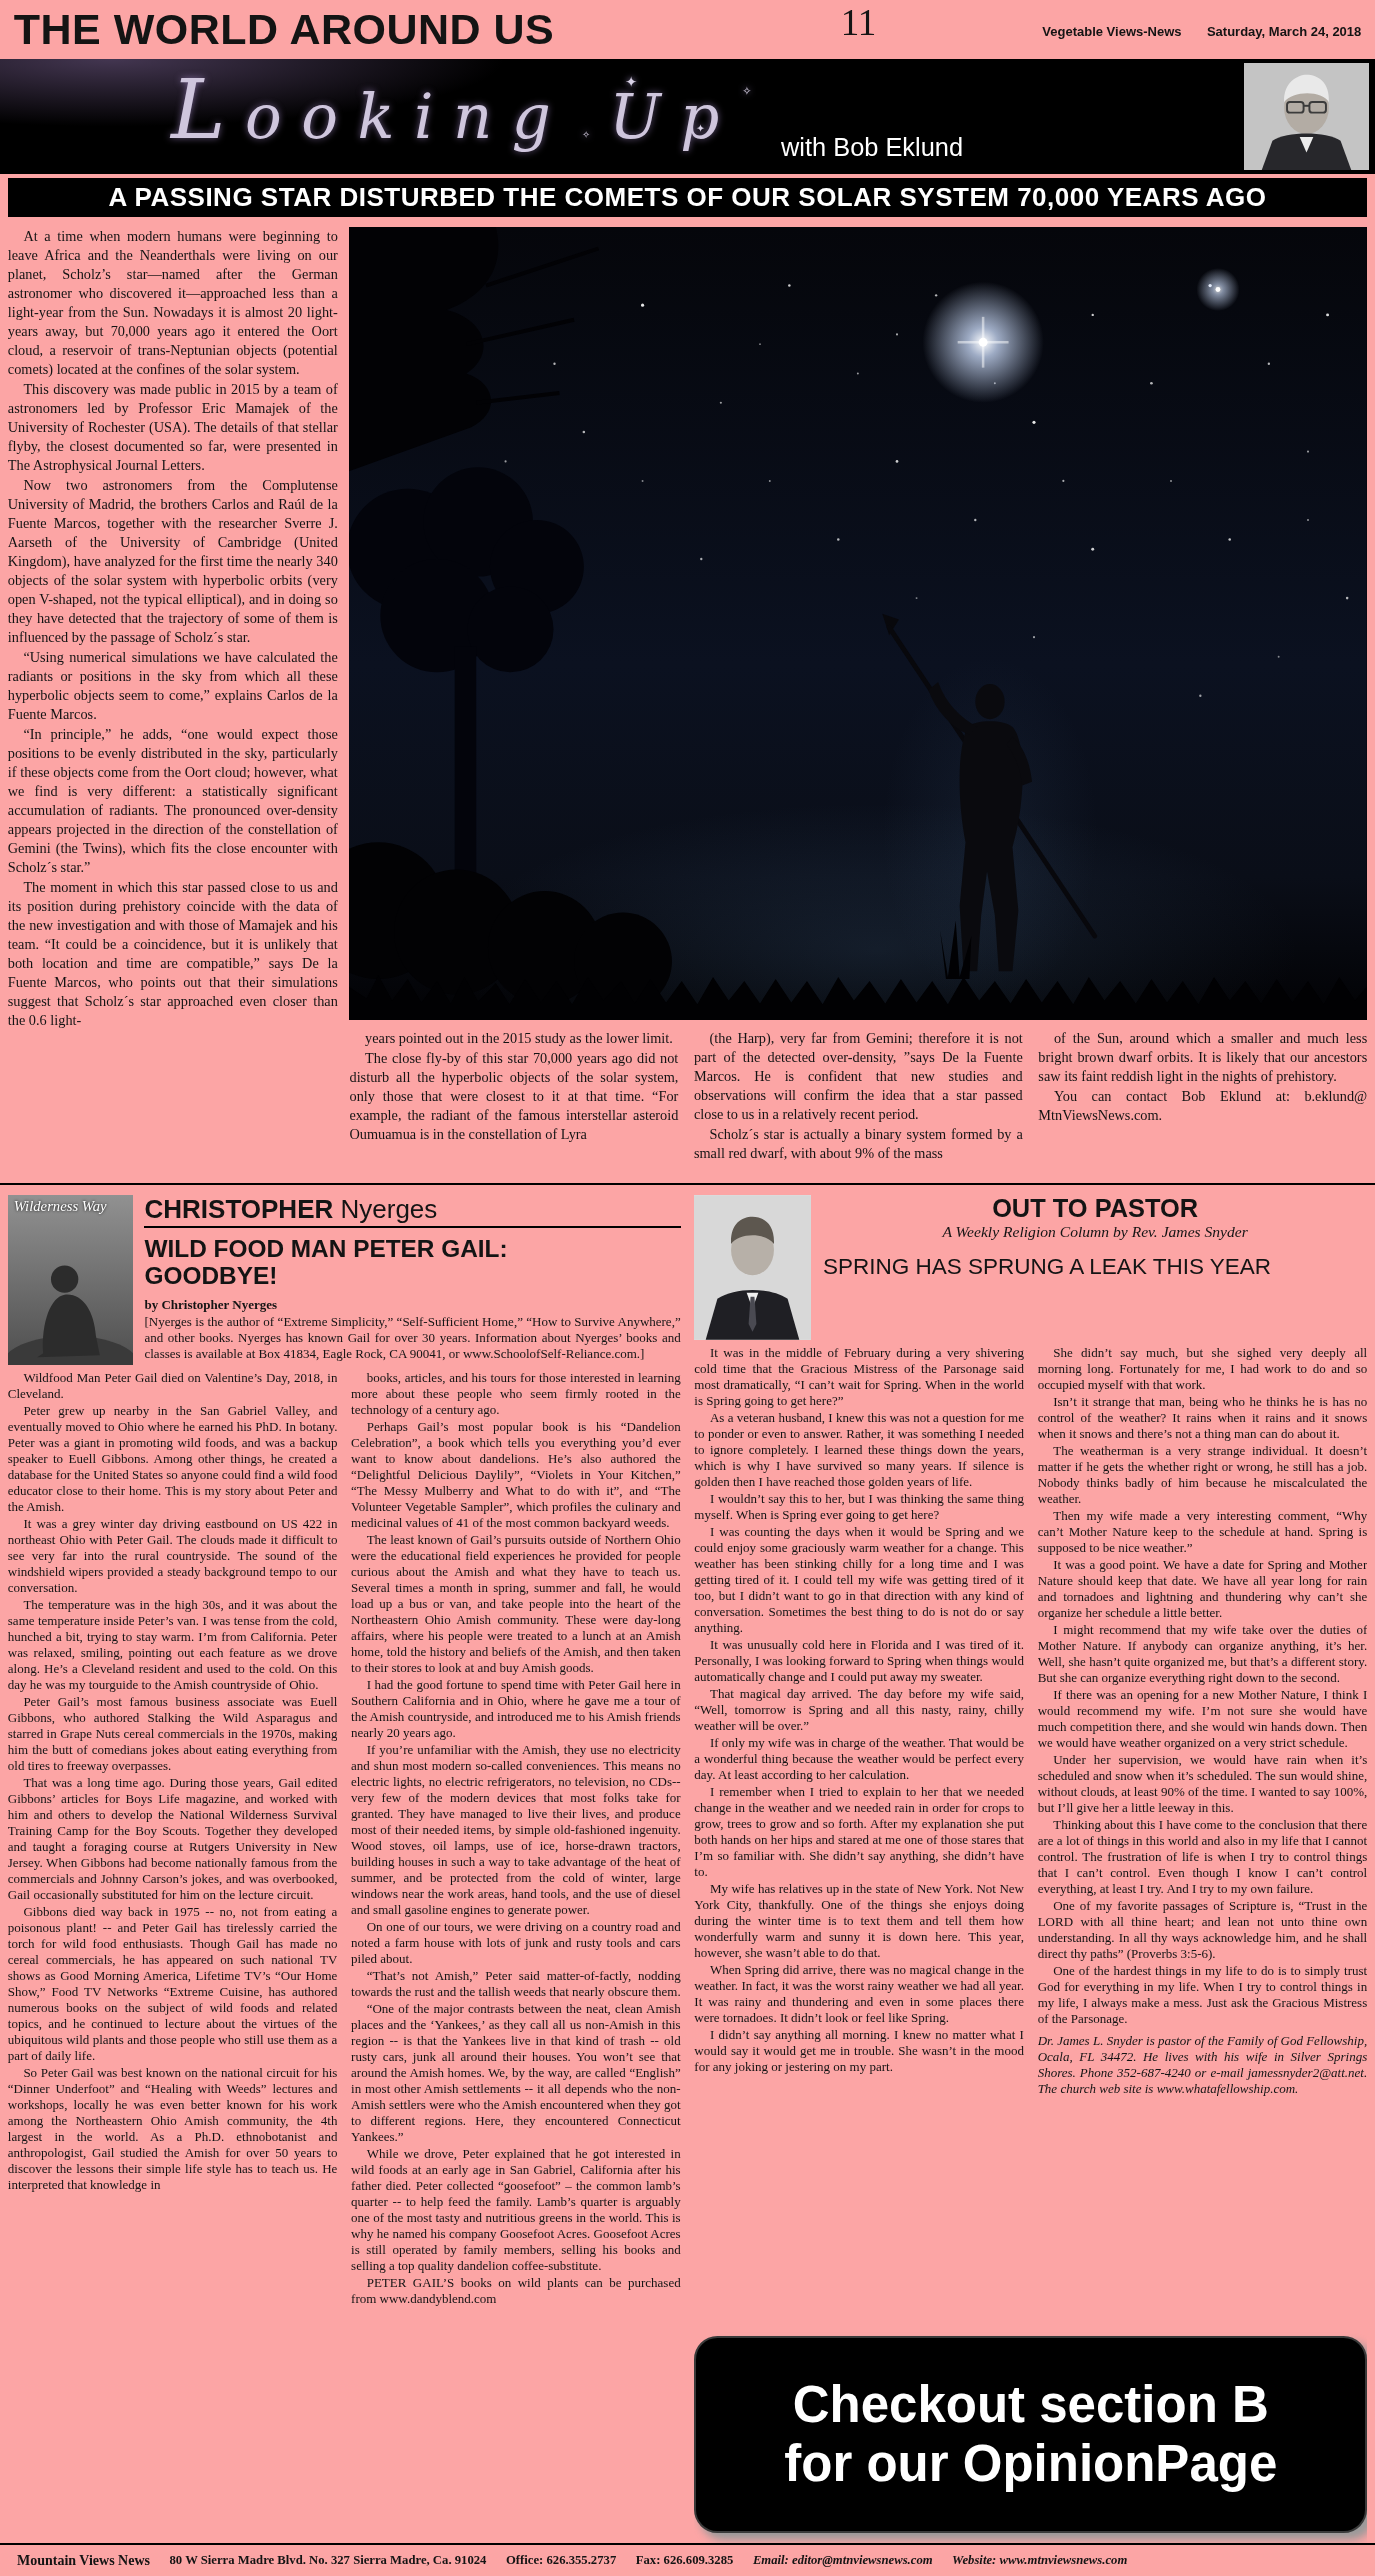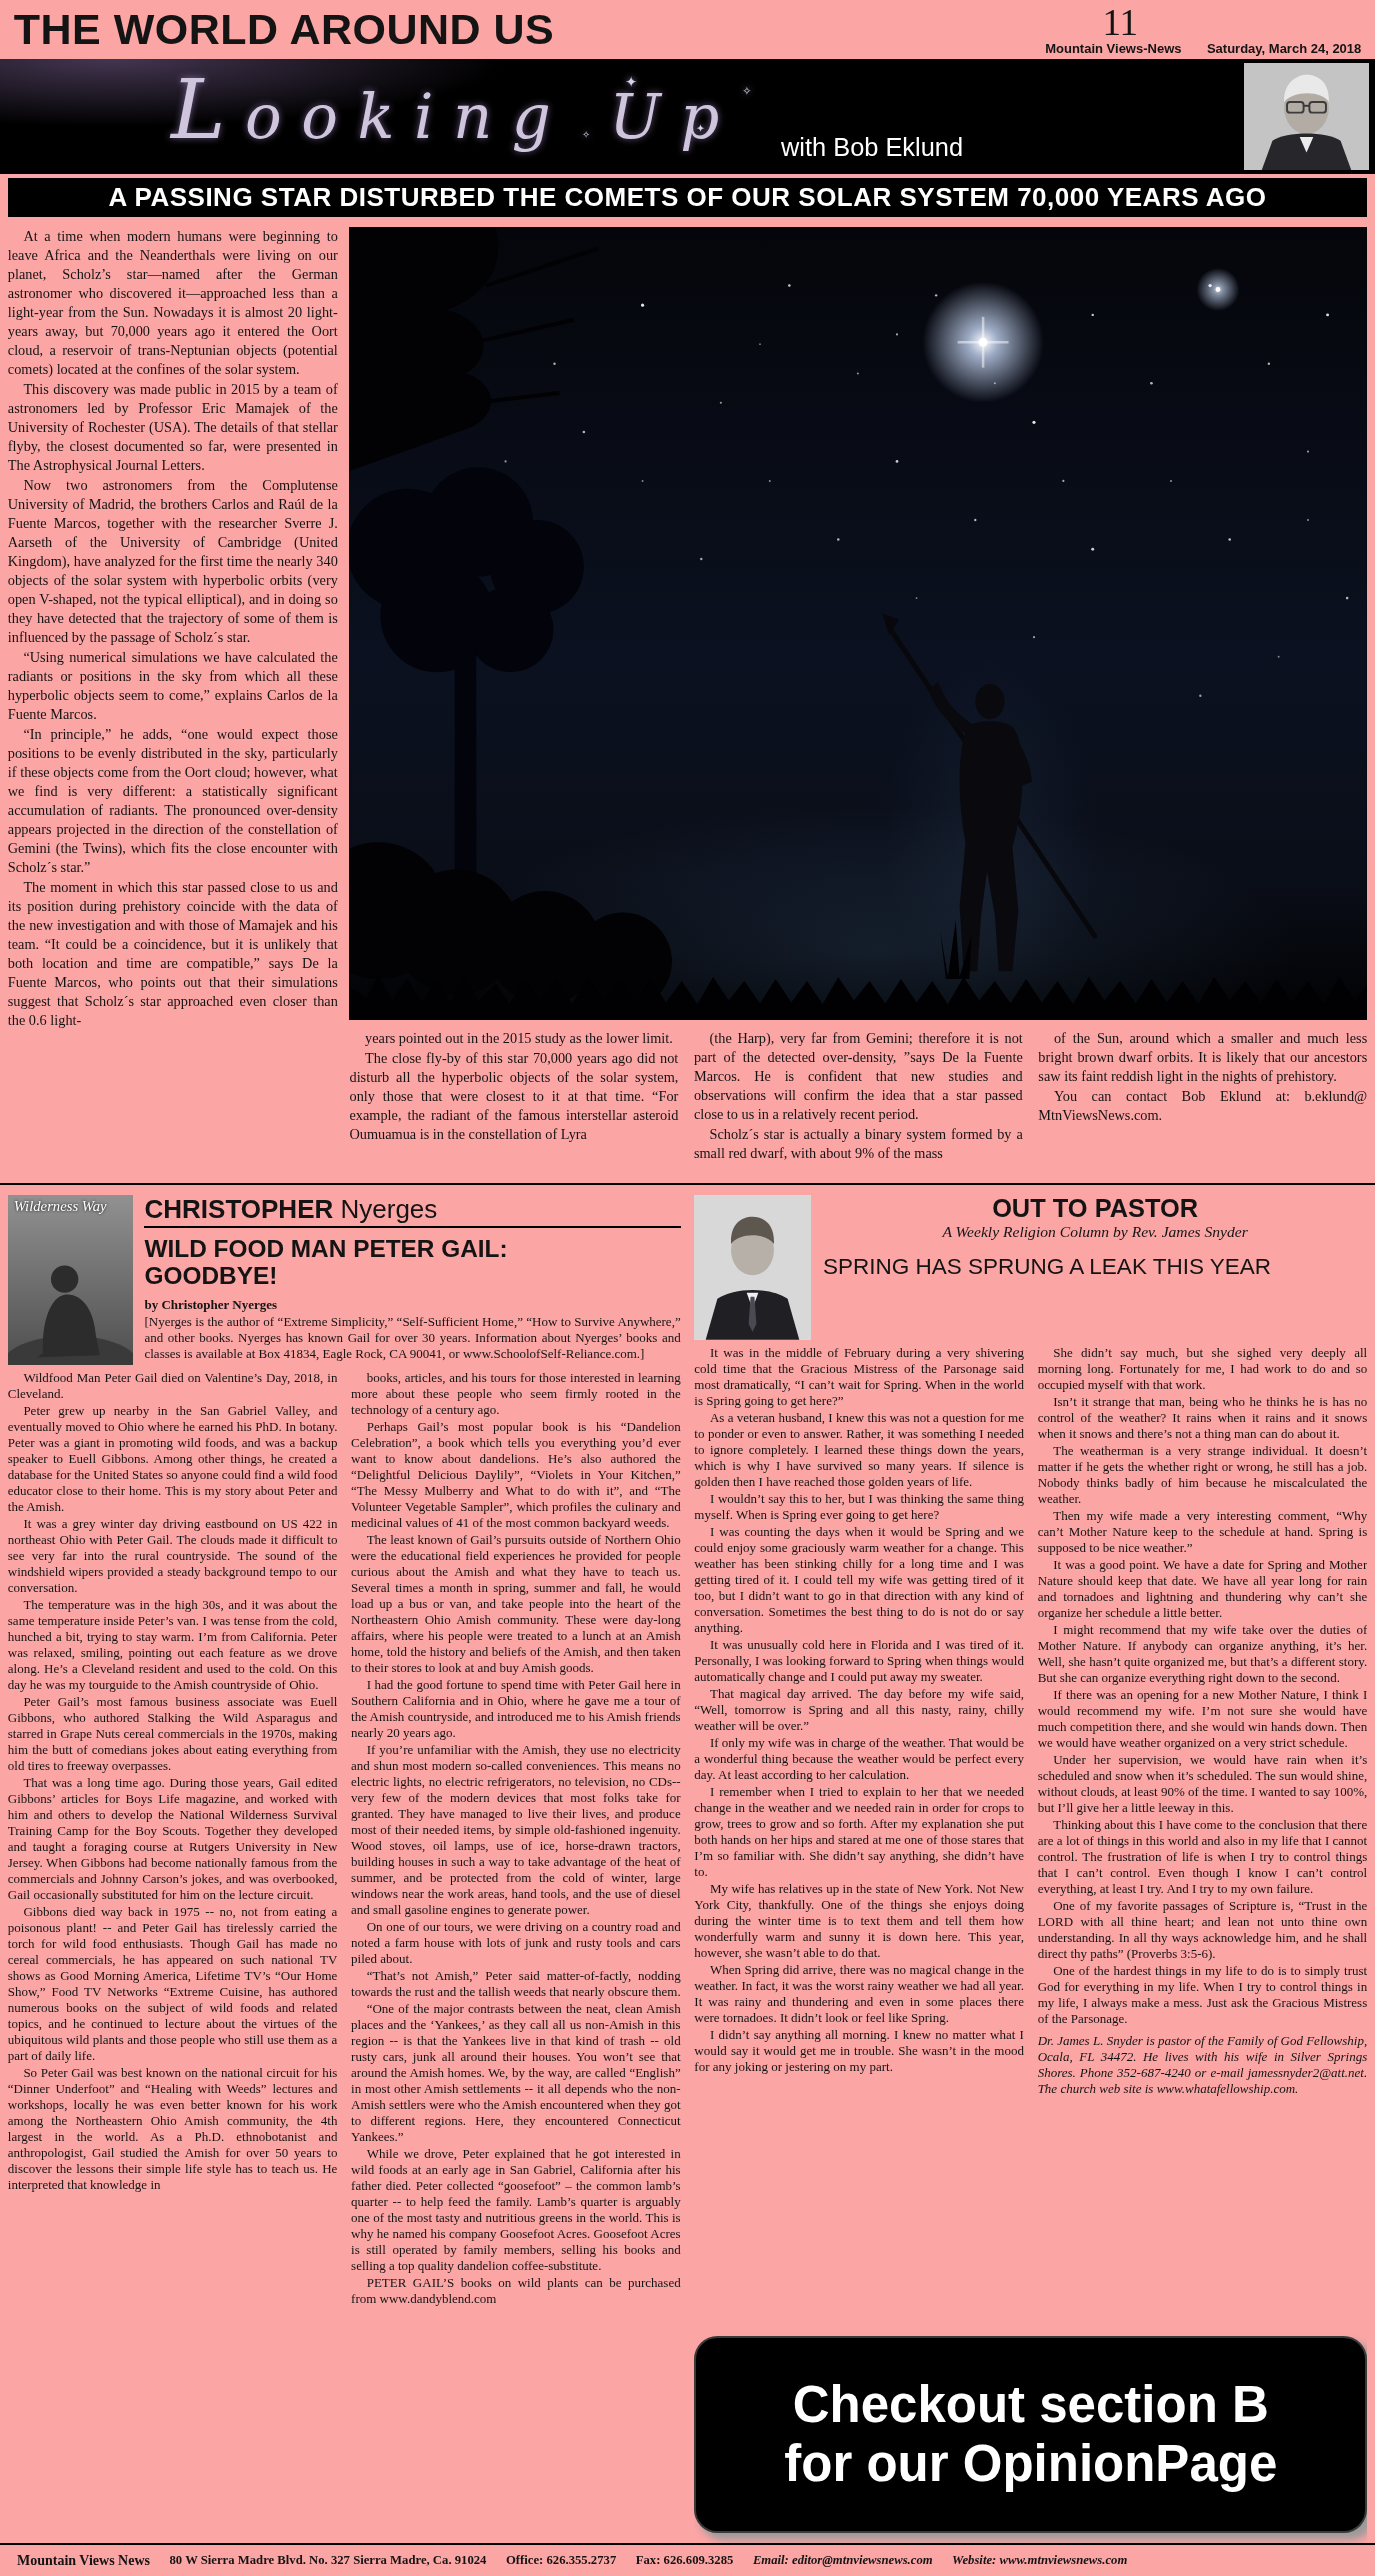--- a/index.html
+++ b/index.html
@@ -3,21 +3,21 @@
 <meta charset="utf-8">
 <style>
   * { margin:0; padding:0; box-sizing:border-box; }
   html,body { background:#e9e9e9; }
   body { width:1375px; font-family:"Liberation Serif", serif; color:#141414; }
   .page { width:1375px; height:2576px; background:#fca5a5; position:relative; overflow:hidden; }
 
   
   .masthead { height:59px; display:flex; justify-content:space-between; align-items:flex-start; padding:5.9px 13.7px 0 13.7px; }
   .mast-title { font-family:"Liberation Sans", sans-serif; font-weight:bold; font-size:43px; line-height:47px; letter-spacing:0.5px; }
-  .mast-right { display:flex; flex-direction:column; align-items:center; }
+  .mast-right { display:flex; flex-direction:row; align-items:flex-end; }
   .page-number { font-size:37px; line-height:33px; margin-right:166px; }
   .mast-info { font-family:"Liberation Sans", sans-serif; font-weight:bold; font-size:13px; display:flex; gap:25.4px; margin-top:2px; }
 
   
   .banner { position:relative; height:115px; background:#000; overflow:hidden; }
   .banner::before { content:''; position:absolute; left:0; top:0; width:508px; height:68px;
     background:radial-gradient(ellipse at 22% 0%, rgba(150,120,180,0.45), rgba(150,120,180,0) 70%); }
   .banner-title { position:absolute; left:171px; top:0px; font-family:"DejaVu Serif", serif; font-style:italic;
     font-size:61px; line-height:102px; letter-spacing:0.32em; color:#cfc6dd; text-shadow:0 0 7.8px rgba(190,160,230,0.55); }
   .banner-title::first-letter { font-size:82px; }
@@ -97,21 +97,21 @@
 </head>
 <body>
 
 <div class="page">
 
   <header class="masthead">
     <div class="mast-title">THE WORLD AROUND US</div>
     <div class="mast-right">
       <div class="page-number">11</div>
       <div class="mast-info">
-        <span>Mountain Views-News</span>
+        <span>Vegetable Views-News</span>
         <span>Saturday, March 24, 2018</span>
       </div>
     </div>
   </header>
 
   <div class="banner">
     <div class="banner-title">Looking Up</div>
     <span class="bstar s1">✦</span>
     <span class="bstar s2">✦</span>
     <span class="bstar s3">✧</span>

